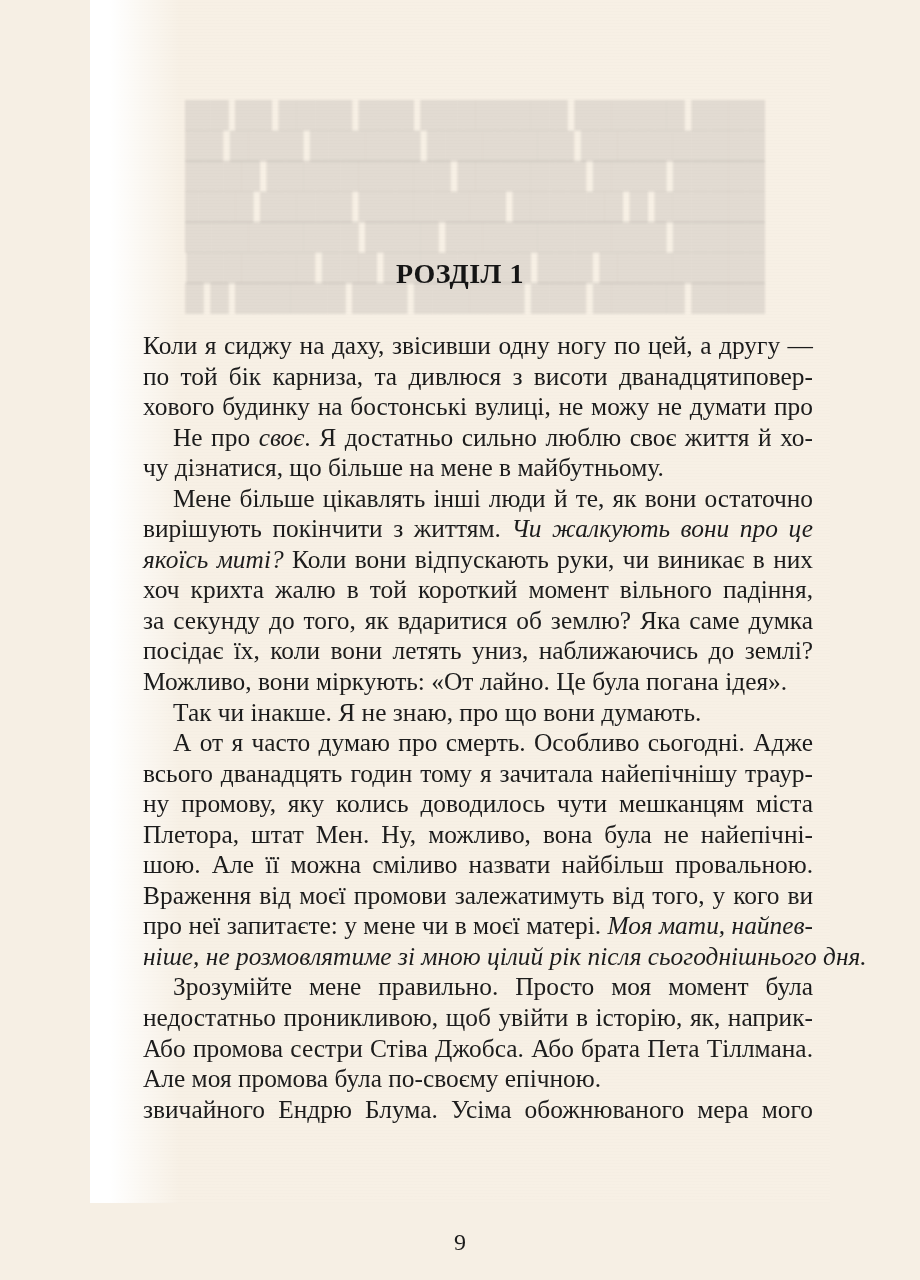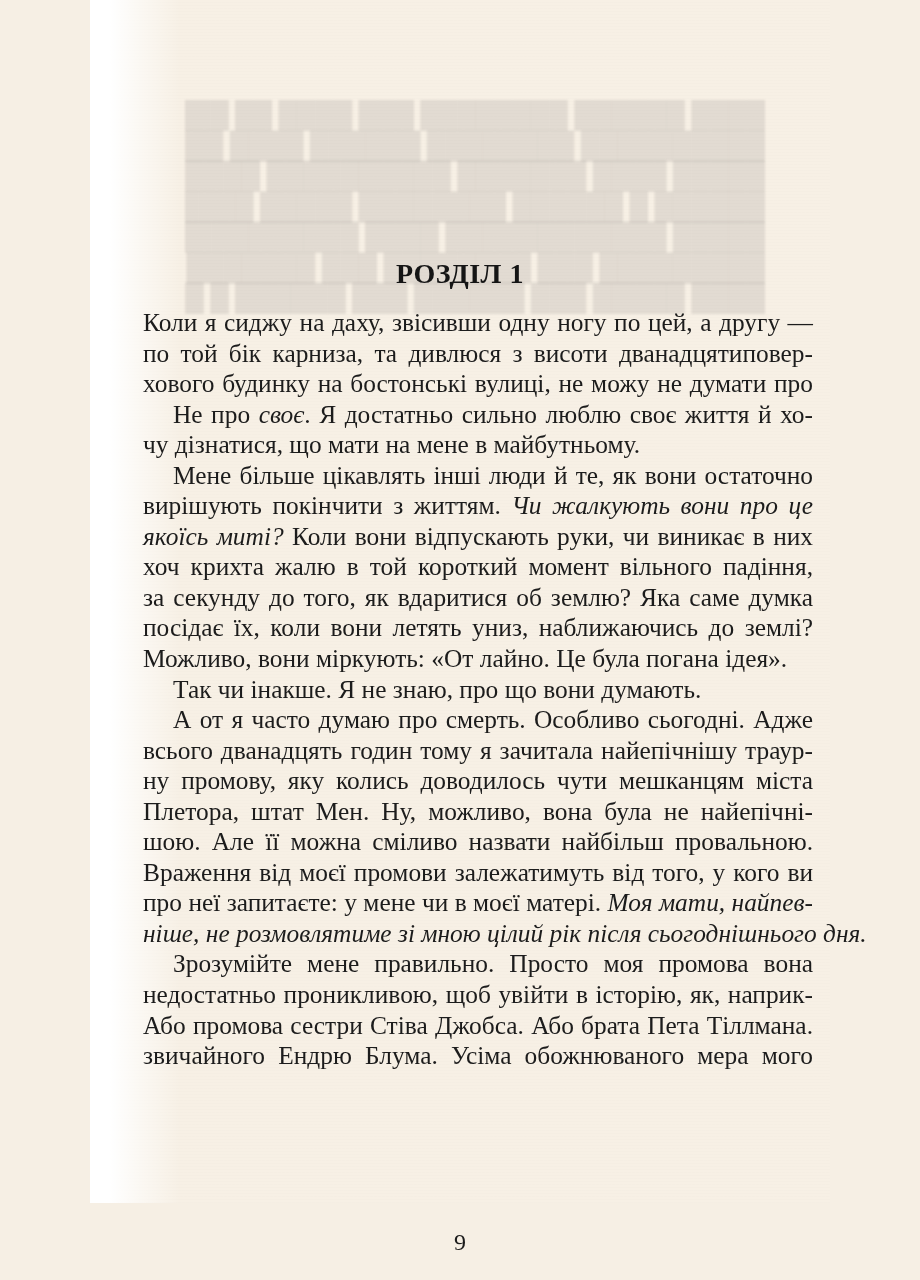--- a/index.html
+++ b/index.html
@@ -26,21 +26,21 @@
     pointer-events: none;
     white-space: nowrap; overflow: hidden;
   }
   .heading {
     position: absolute; left: 0; right: 0; top: 258px;
     text-align: center; margin: 0;
     font-size: 28px; font-weight: bold; color: #151515;
     letter-spacing: 0.5px;
   }
   .body-text {
-    position: absolute; left: 53px; top: 307px; width: 670px;
+    position: absolute; left: 53px; top: 330px; width: 670px;
     color: #1c1c1c;
     font-size: 25.4px; line-height: 30.55px;
   }
   .line { display: block; white-space: nowrap; text-align: justify; text-align-last: justify; height: 30.55px; }
   .line.last { text-align-last: left; }
   .line.indent { padding-left: 30px; }
   .it { font-style: italic; }
   .folio {
     position: absolute; left: 0; right: 0; top: 1229px;
     text-align: center; font-size: 24px; color: #1c1c1c;
@@ -60,37 +60,38 @@
     ████ █████ ███ ██████ ███ ██████ █ ██████
   </div>
 
   <h1 class="heading">РОЗДІЛ 1</h1>
 
   <div class="body-text" id="body-text">
       <div class="line"><span>Коли я сиджу на даху, звісивши одну ногу по цей, а другу —</span></div>
       <div class="line"><span>по той бік карниза, та дивлюся з висоти дванадцятиповер-</span></div>
       <div class="line"><span>хового будинку на бостонські вулиці, не можу не думати про</span></div>
       <div class="line indent"><span>Не про </span><span class="it">своє</span><span>. Я достатньо сильно люблю своє життя й хо-</span></div>
-      <div class="line last"><span>чу дізнатися, що мати на мене в майбутньому.</span></div>
+      <div class="line last"><span>чу дізнатися, що більше на мене в майбутньому.</span></div>
       <div class="line indent"><span>Мене більше цікавлять інші люди й те, як вони остаточно</span></div>
       <div class="line"><span>вирішують покінчити з життям. </span><span class="it">Чи жалкують вони про це</span></div>
       <div class="line"><span class="it">якоїсь миті?</span><span> Коли вони відпускають руки, чи виникає в них</span></div>
       <div class="line"><span>хоч крихта жалю в той короткий момент вільного падіння,</span></div>
       <div class="line"><span>за секунду до того, як вдаритися об землю? Яка саме думка</span></div>
       <div class="line"><span>посідає їх, коли вони летять униз, наближаючись до землі?</span></div>
       <div class="line last"><span>Можливо, вони міркують: «От лайно. Це була погана ідея».</span></div>
       <div class="line indent last"><span>Так чи інакше. Я не знаю, про що вони думають.</span></div>
       <div class="line indent"><span>А от я часто думаю про смерть. Особливо сьогодні. Адже</span></div>
       <div class="line"><span>всього дванадцять годин тому я зачитала найепічнішу траур-</span></div>
       <div class="line"><span>ну промову, яку колись доводилось чути мешканцям міста</span></div>
       <div class="line"><span>Плетора, штат Мен. Ну, можливо, вона була не найепічні-</span></div>
       <div class="line"><span>шою. Але її можна сміливо назвати найбільш провальною.</span></div>
       <div class="line"><span>Враження від моєї промови залежатимуть від того, у кого ви</span></div>
       <div class="line"><span>про неї запитаєте: у мене чи в моєї матері. </span><span class="it">Моя мати, найпев-</span></div>
       <div class="line"><span class="it">ніше, не розмовлятиме зі мною цілий рік після сьогоднішнього дня.</span></div>
-      <div class="line indent"><span>Зрозумійте мене правильно. Просто моя промова вона</span></div>
+      <div class="line indent"><span>Зрозумійте мене правильно. Просто моя момент була</span></div>
       <div class="line"><span>недостатньо проникливою, щоб увійти в історію, як, наприк-</span></div>
       <div class="line"><span>Або промова сестри Стіва Джобса. Або брата Пета Тіллмана.</span></div>
+      <div class="line last"><span>Але моя промова була по-своєму епічною.</span></div>
       <div class="line"><span>звичайного Ендрю Блума. Усіма обожнюваного мера мого</span></div>
     </div>
 
   <div class="folio">9</div>
 </div>
 
 </body></html>

